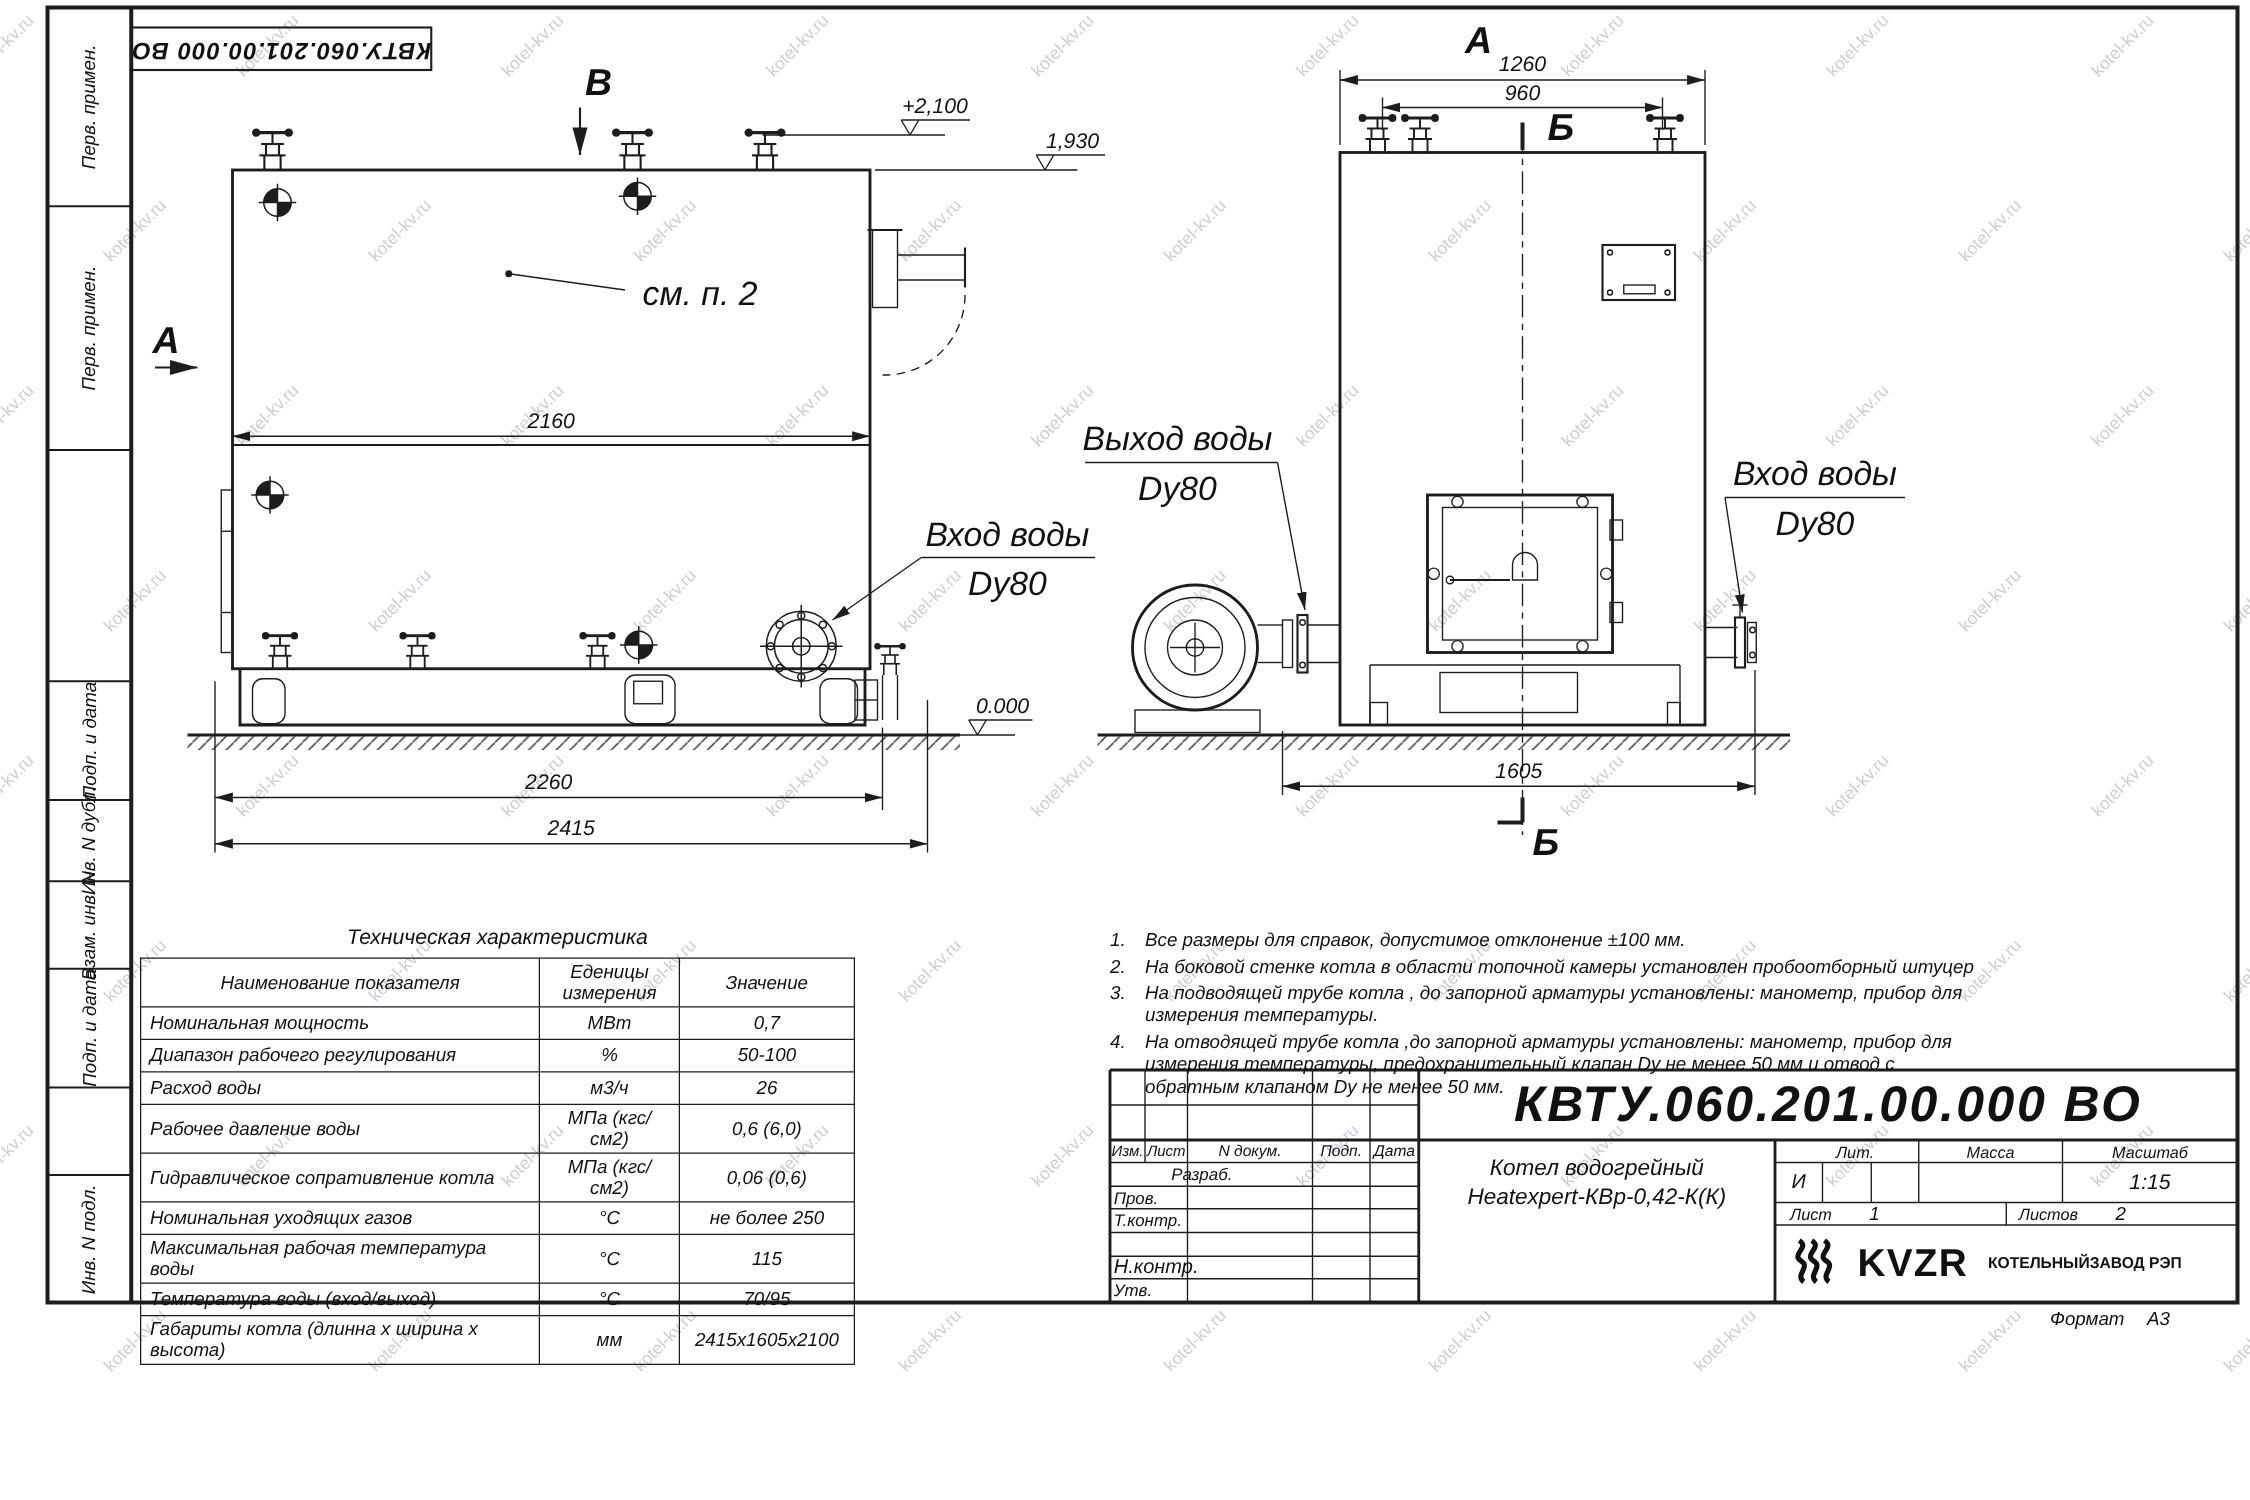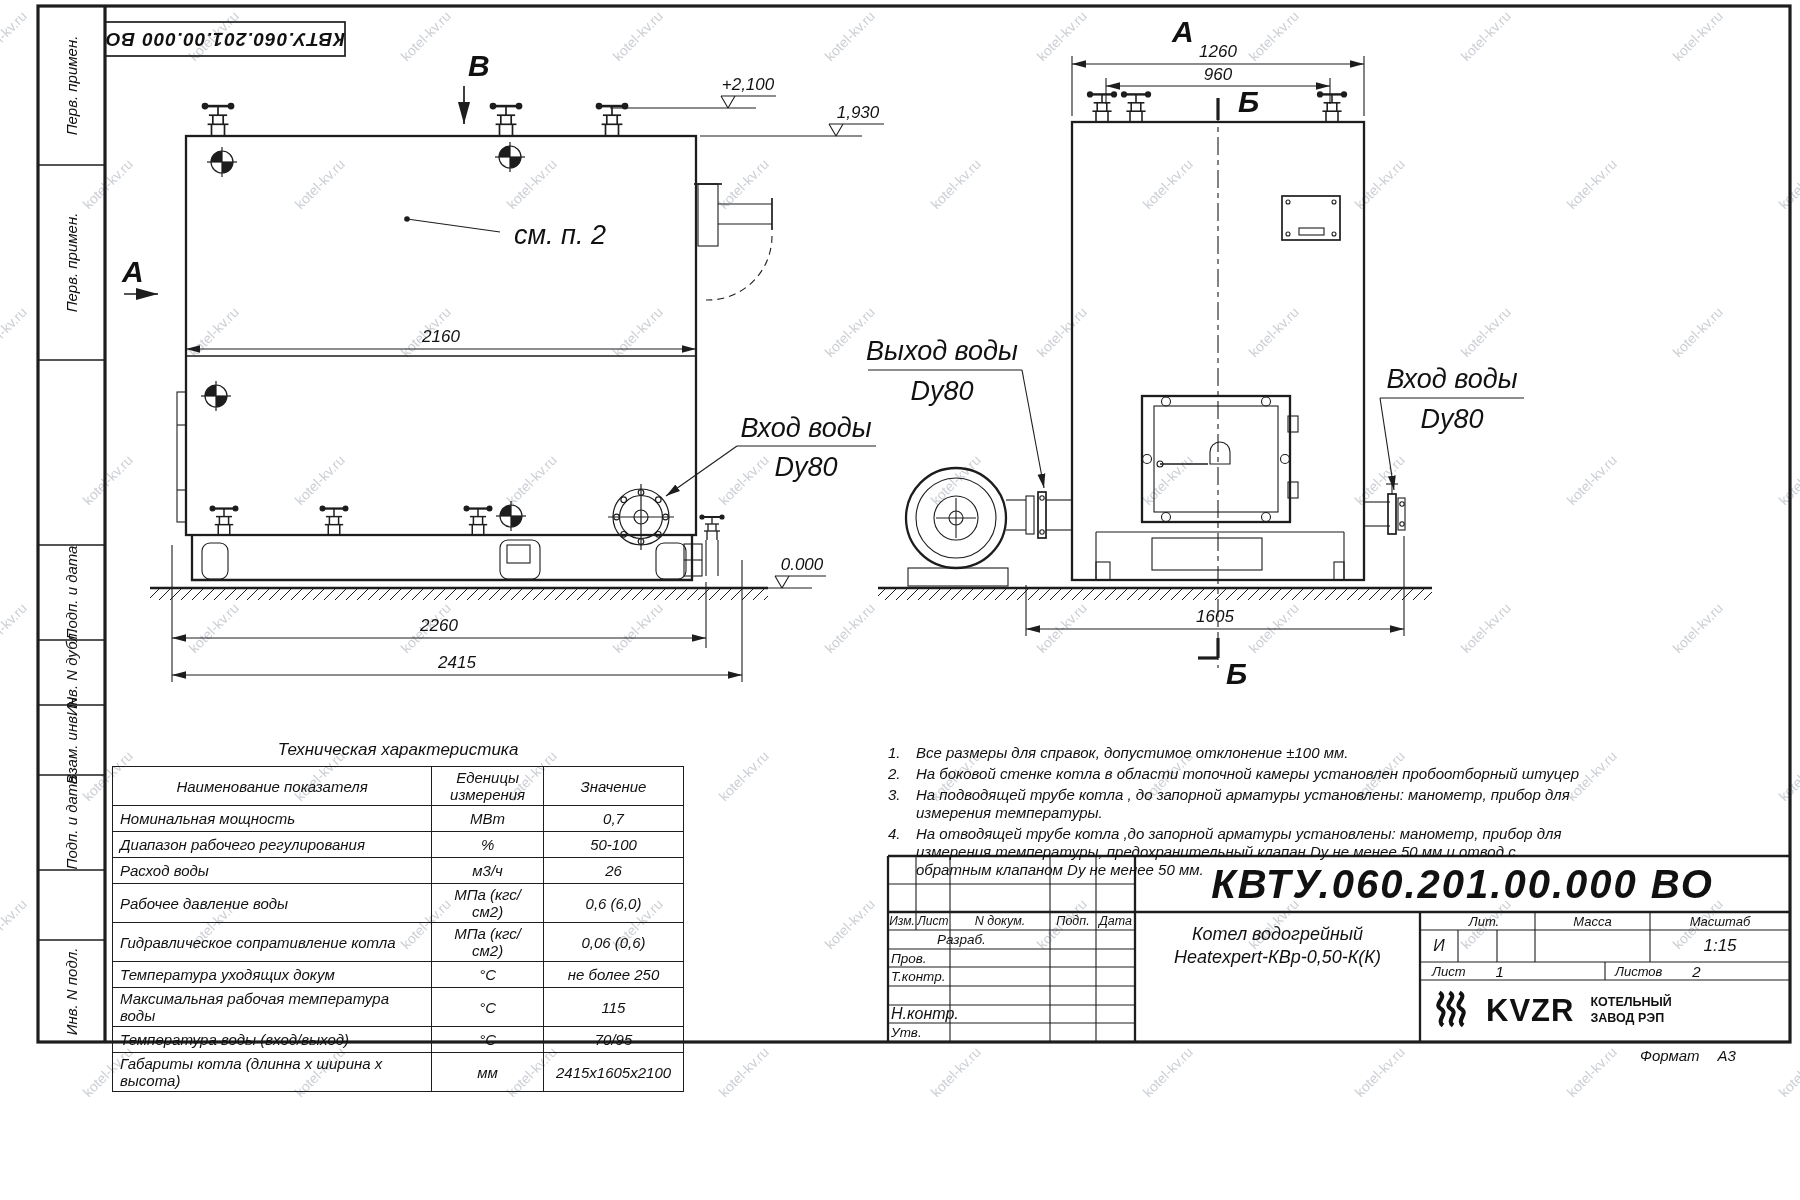--- a/index.html
+++ b/index.html
@@ -48,21 +48,21 @@
           line-height:1.2; margin-bottom:3px; }
   .note-num { width:16px; flex:none; }
 
   .tbx { position:absolute; z-index:3; display:flex; align-items:center;
          font-style:italic; color:#111; }
   .cen { justify-content:center; text-align:center; }
   .col { flex-direction:column; justify-content:center; }
 
   .logo-cell { gap:10px; font-style:normal; }
   .logo-kvzr { font-weight:bold; font-size:31px; letter-spacing:1px; }
-  .logo-lines { display:flex; flex-direction:column; font-size:12.5px;
+  .logo-lines { display:flex; flex-direction:row; font-size:12.5px;
                 font-weight:bold; line-height:1.25; margin-left:6px; }
 </style>
 </head>
 <body>
 
 <div class="wm-layer">
     <span class="wm" style="left: -30px; top: 28px;">kotel-kv.ru</span>
     <span class="wm" style="left: 182px; top: 28px;">kotel-kv.ru</span>
     <span class="wm" style="left: 394px; top: 28px;">kotel-kv.ru</span>
     <span class="wm" style="left: 606px; top: 28px;">kotel-kv.ru</span>
@@ -476,21 +476,21 @@
           <td class="name">Рабочее давление воды</td>
           <td>МПа (кгс/см2)</td>
           <td>0,6 (6,0)</td>
         </tr>
       <tr>
           <td class="name">Гидравлическое сопративление котла</td>
           <td>МПа (кгс/см2)</td>
           <td>0,06 (0,6)</td>
         </tr>
       <tr>
-          <td class="name">Температура уходящих докум</td>
+          <td class="name">Номинальная уходящих газов</td>
           <td>°С</td>
           <td>не более 250</td>
         </tr>
       <tr>
           <td class="name">Максимальная рабочая температура воды</td>
           <td>°С</td>
           <td>115</td>
         </tr>
       <tr>
           <td class="name">Температура воды (вход/выход)</td>
@@ -534,21 +534,21 @@
 <div class="tbx cen" style="left:1096px; top:912px; width:39px; height:18px; font-size:12.5px;">Дата</div>
 
 <div class="tbx" style="left:891px; top:930px; width:60px; height:19px; font-size:13.5px;margin-left:46px;">Разраб.</div>
 <div class="tbx" style="left:891px; top:949px; width:60px; height:18px; font-size:13.5px;">Пров.</div>
 <div class="tbx" style="left:891px; top:967px; width:60px; height:19px; font-size:13.5px;">Т.контр.</div>
 <div class="tbx" style="left:891px; top:1005px; width:48px; height:18px; font-size:16px;">Н.контр.</div>
 <div class="tbx" style="left:891px; top:1023px; width:62px; height:19px; font-size:13.5px;">Утв.</div>
 
 <div class="tbx col cen" style="left:1135px; top:916px; width:285px; height:60px; font-size:18px; line-height:1.3;">
   <span>Котел водогрейный</span>
-  <span>Heatexpert-КВр-0,50-К(К)</span>
+  <span>Heatexpert-КВр-0,42-К(К)</span>
 </div>
 
 <div class="tbx cen" style="left:1420px; top:912px; width:128px; height:18px; font-size:13px;">Лит.</div>
 <div class="tbx cen" style="left:1535px; top:912px; width:115px; height:18px; font-size:13px;">Масса</div>
 <div class="tbx cen" style="left:1650px; top:912px; width:140px; height:18px; font-size:13px;">Масштаб</div>
 <div class="tbx cen" style="left:1420px; top:930px; width:38px; height:32px; font-size:16px;">И</div>
 <div class="tbx cen" style="left:1650px; top:930px; width:140px; height:32px; font-size:17px;">1:15</div>
 
 <div class="tbx" style="left:1432px; top:962px; width:173px; height:18px; font-size:13px; gap:30px;">
   <span>Лист</span>

